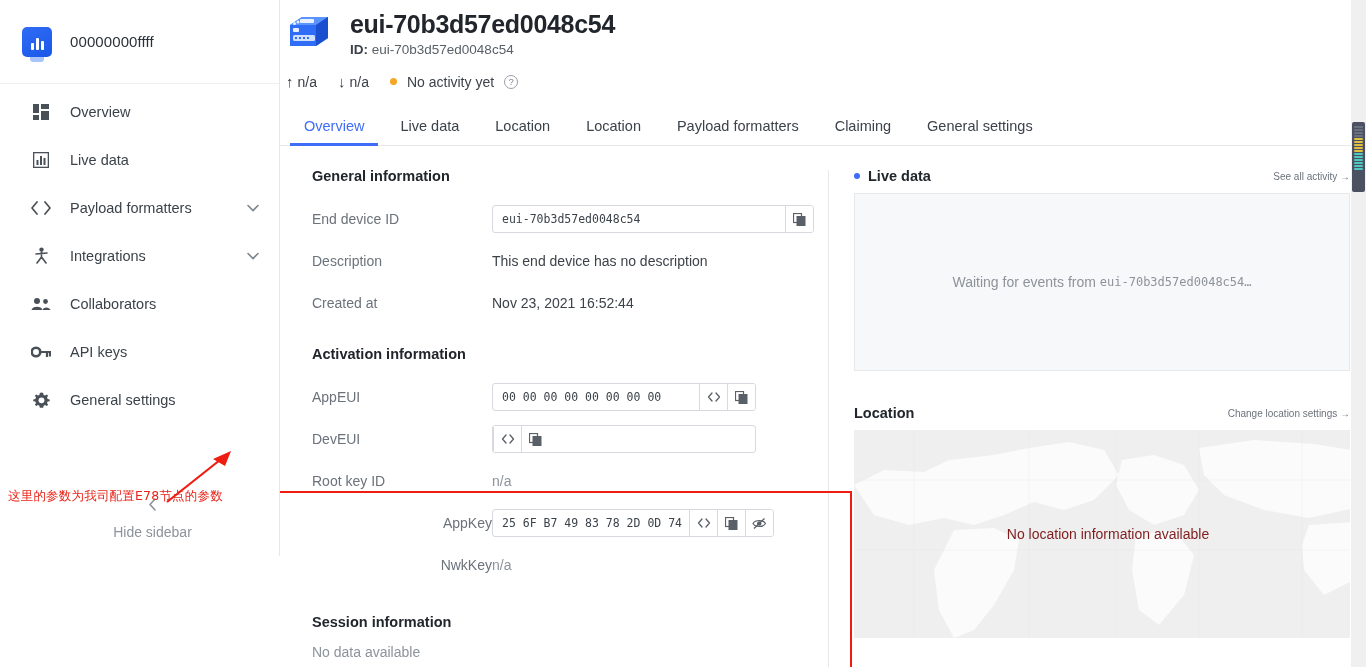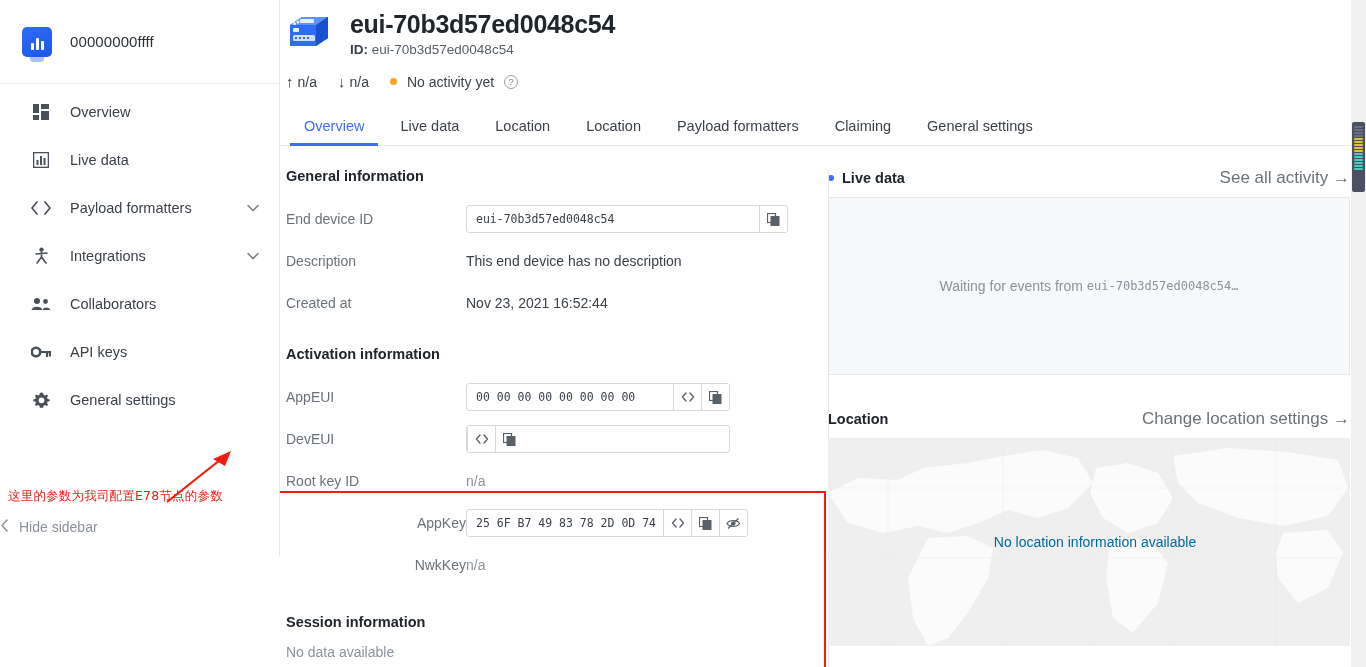--- a/index.html
+++ b/index.html
@@ -77,23 +77,25 @@
   .nav-item.active .ic { color: #3f6df8; }
   .nav-label { flex: 1; }
   .chev {
     color: #7d848d; font-size: 13px; line-height: 1;
     transform: translateY(-1px);
   }
   .sb-footer {
     height: 58px;
     display: flex; align-items: center;
     gap: 10px;
+    padding-left: 26px;
     font-size: 14px;
     color: #8d939b;
     cursor: pointer;
+    flex-direction: column;
   }
 
   
   .annotation {
     position: absolute;
     left: 8px; top: 488px;
     font-size: 12.5px;
     color: #e8241a;
     white-space: nowrap;
     font-family: "DejaVu Sans", sans-serif;
@@ -144,21 +146,21 @@
     font-size: 14.5px; color: #3c424a;
     cursor: pointer; position: relative;
   }
   .tab.active { color: #3f6df8; }
   .tab.active::after {
     content: ""; position: absolute; left: 4px; right: 4px; bottom: -1px;
     height: 3px; background: #3f6df8;
   }
 
   .content { display: flex; }
-  .col-left { width: 548px; flex: 0 0 548px; padding: 22px 0 0 6px; position: relative; }
+  .col-left { width: 548px; flex: 0 0 548px; padding: 22px 0 0 6px; position: relative; margin-left: 26px; }
   .col-right { flex: 1; padding: 22px 16px 0 0; }
 
   .sec-title { font-size: 14.5px; font-weight: bold; color: #21262c; margin-bottom: 14px; }
   .field { display: flex; align-items: center; min-height: 42px; }
   .f-label { width: 180px; flex: 0 0 180px; font-size: 14px; color: #6b727a; }
   .f-label.indent { padding-left: 22px; text-align: right; }
   .f-plain { font-size: 14px; color: #3c424a; }
   .f-na { font-size: 14px; color: #8d939b; }
 
   .inputbox {
@@ -197,37 +199,37 @@
     z-index: 5;
   }
 
   
   .panel-head {
     display: flex; align-items: center; justify-content: space-between;
     margin-bottom: 9px;
   }
   .panel-title { font-size: 14.5px; font-weight: bold; color: #21262c; display: flex; align-items: center; gap: 8px; }
   .dot-blue { width: 6px; height: 6px; border-radius: 50%; background: #3f6df8; }
-  .panel-link { font-size: 17px; color: #6b727a; cursor: pointer; }
+  .panel-link { font-size: 10px; color: #6b727a; cursor: pointer; }
   .panel-body {
     border: 1px solid #e6e8ea;
     background: #f7f8f9;
     height: 178px;
     display: flex; align-items: center; justify-content: center;
     font-size: 14px; color: #8d939b;
   }
   .panel-body .mono { font-family: "DejaVu Sans Mono", monospace; font-size: 12px; }
   .map-body {
     height: 208px; margin-top: 0;
     background: #efefef;
     position: relative; overflow: hidden;
     display: flex; align-items: center; justify-content: center;
   }
   .map-body svg { position: absolute; top: 0; left: 0; }
-  .map-text { position: relative; z-index: 2; font-size: 14px; color: #0369a1; margin-left: 12px; }
+  .map-text { position: relative; z-index: 2; font-size: 14px; color: #7f1d1d; margin-left: 12px; }
 
   .divider-v {
     position: absolute; left: 548px; top: 170px; bottom: 0;
     width: 1px; background: #e6e8ea;
   }
 
   
   .scroll-track {
     position: absolute; right: 0; top: 0;
     width: 15px; height: 667px;

